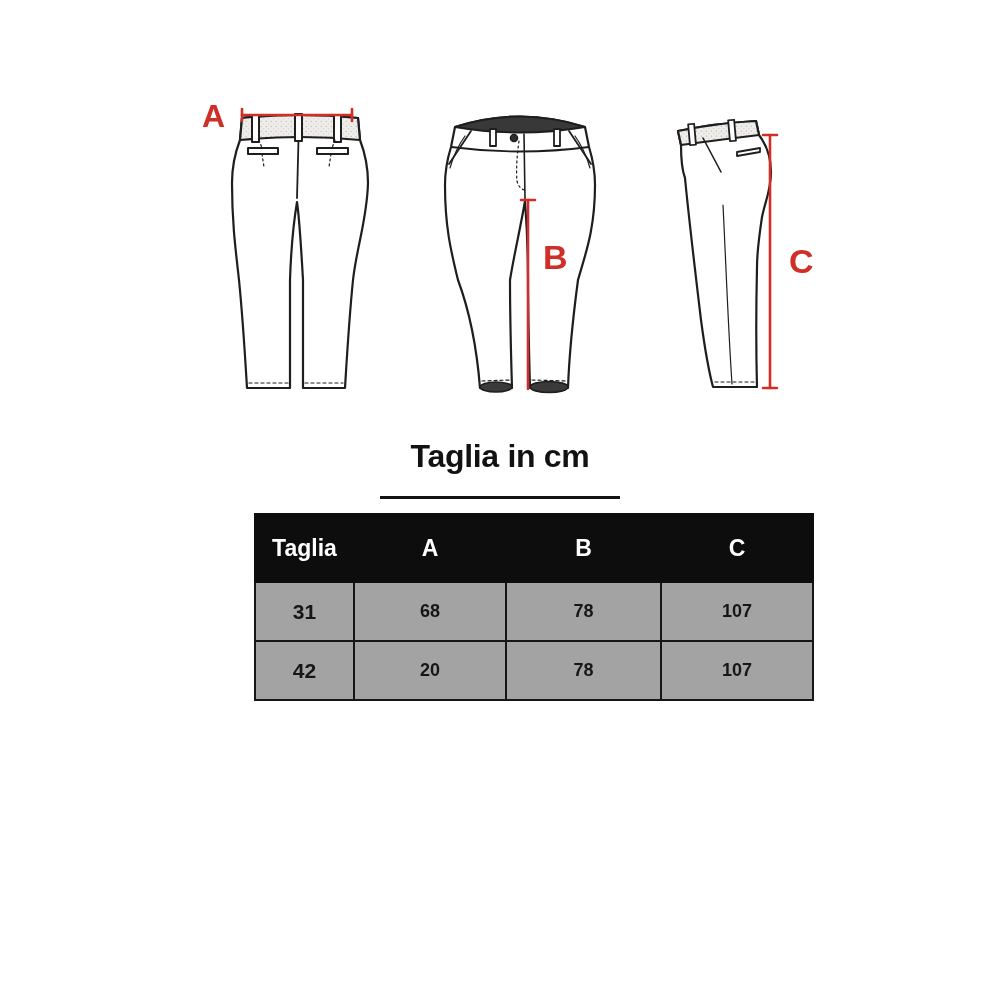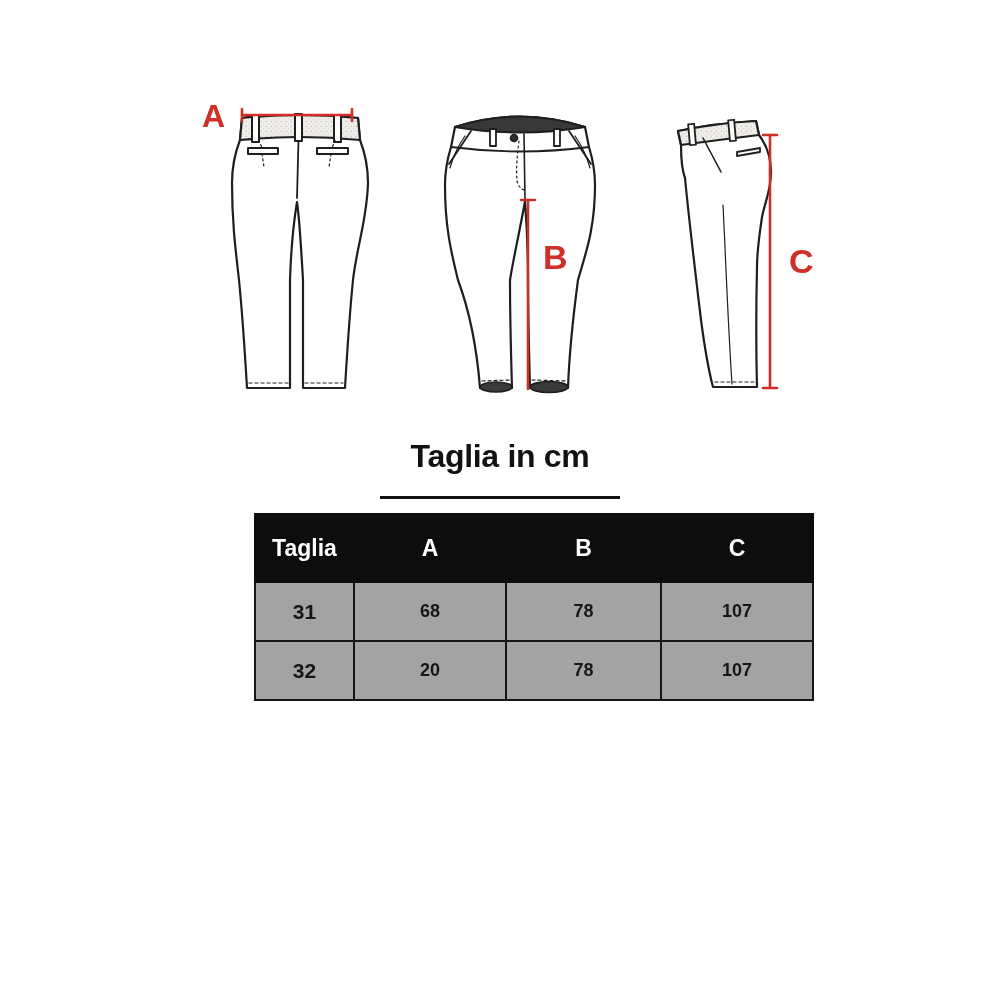--- a/index.html
+++ b/index.html
@@ -156,21 +156,21 @@
       </tr>
     </thead>
     <tbody>
       <tr>
         <td class="size-col">31</td>
         <td class="val-col">68</td>
         <td class="val-col">78</td>
         <td class="val-col">107</td>
       </tr>
       <tr>
-        <td class="size-col">32</td>
+        <td class="size-col">42</td>
         <td class="val-col">20</td>
         <td class="val-col">78</td>
         <td class="val-col">107</td>
       </tr>
     </tbody>
   </table>
 
 </div>
 
 </body></html>

